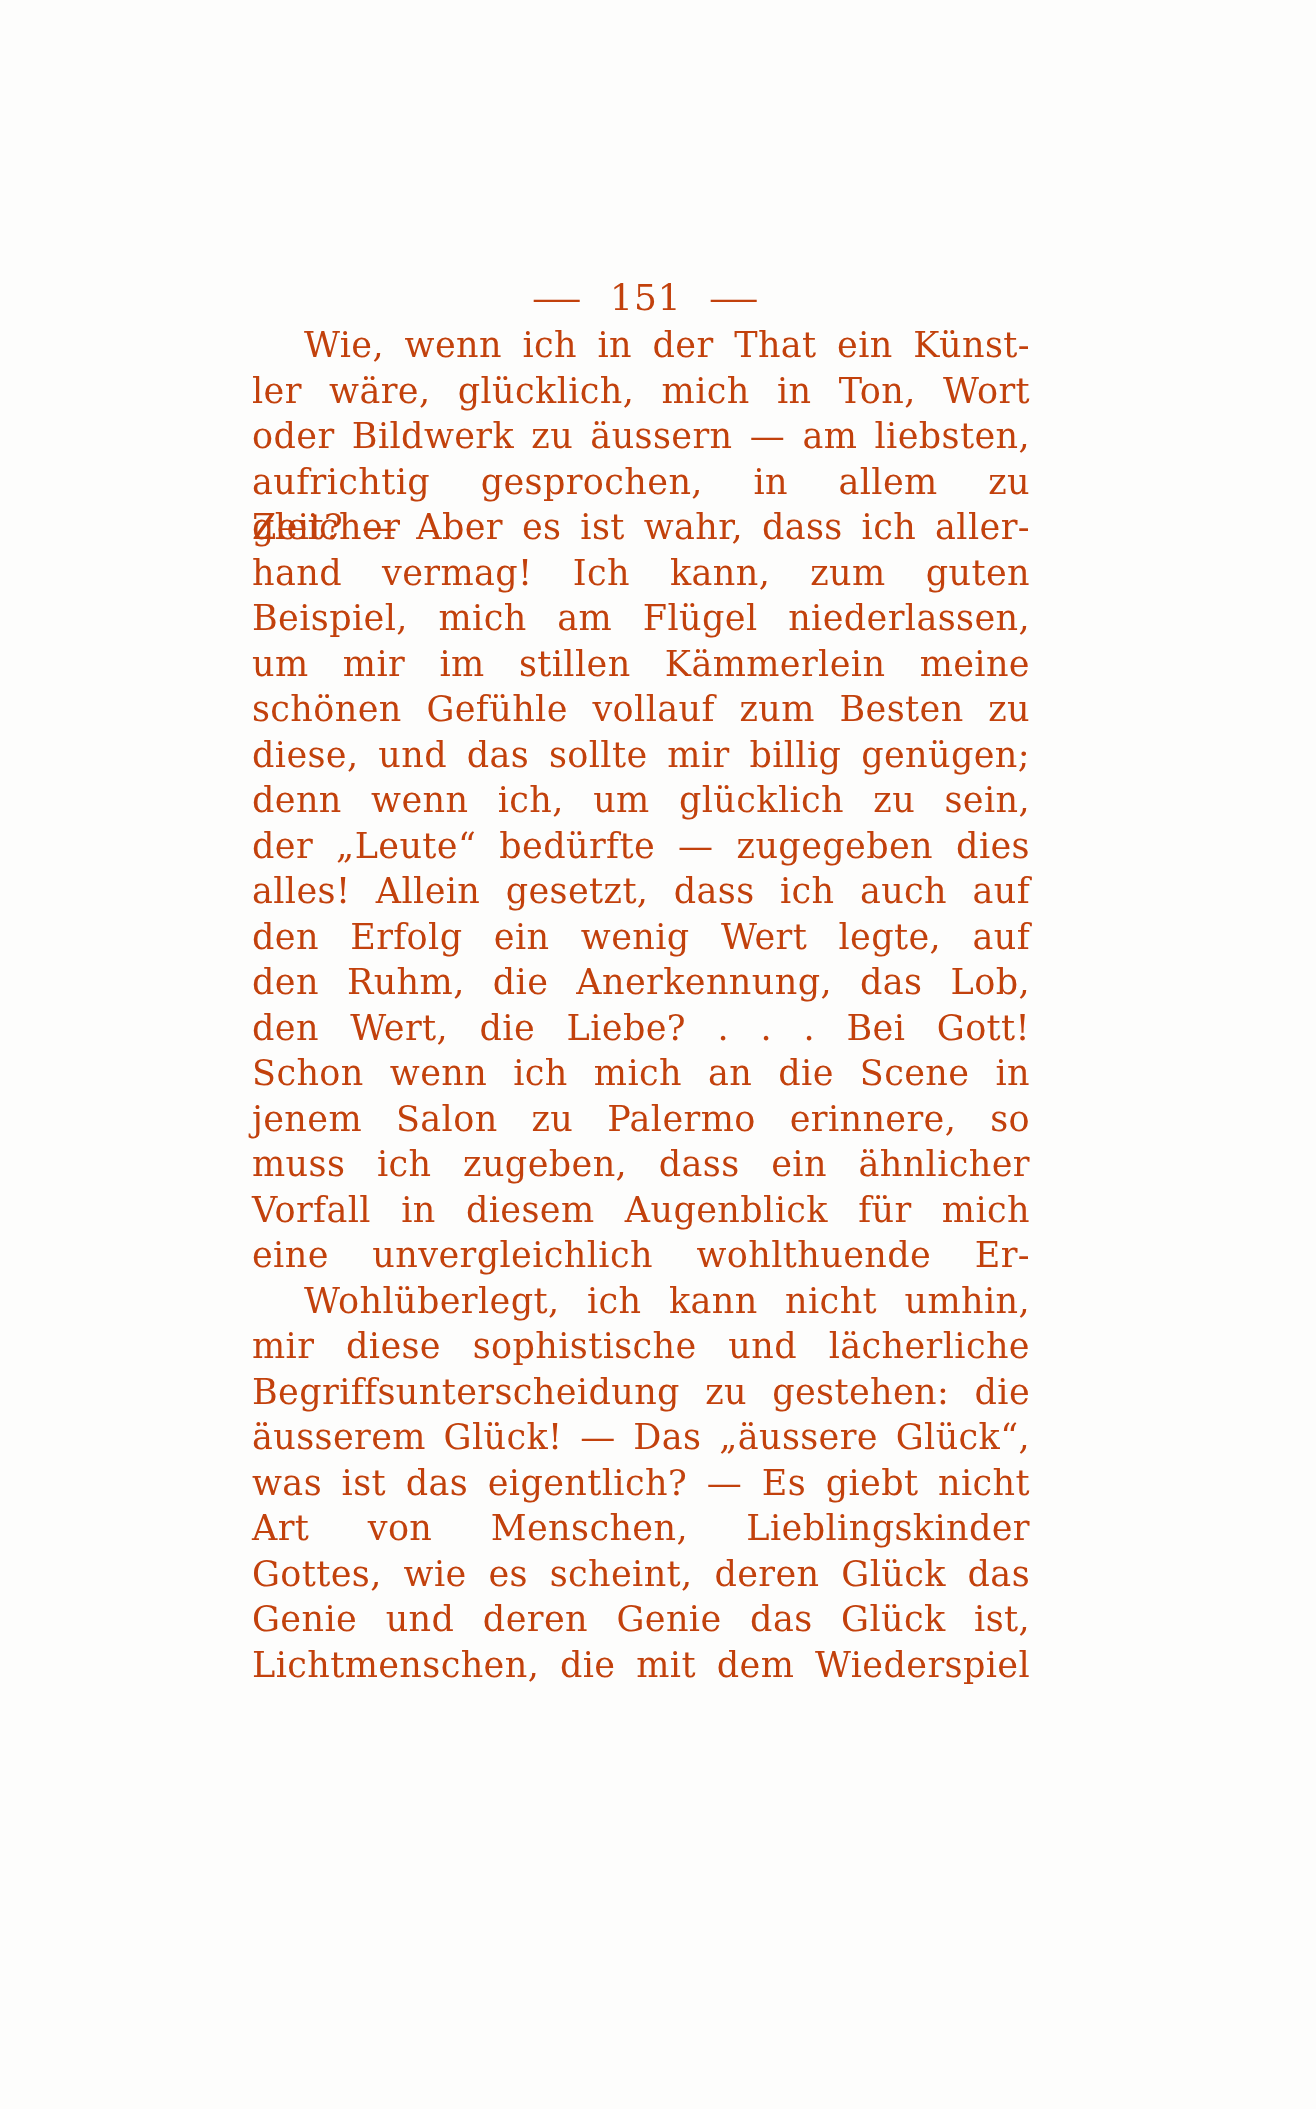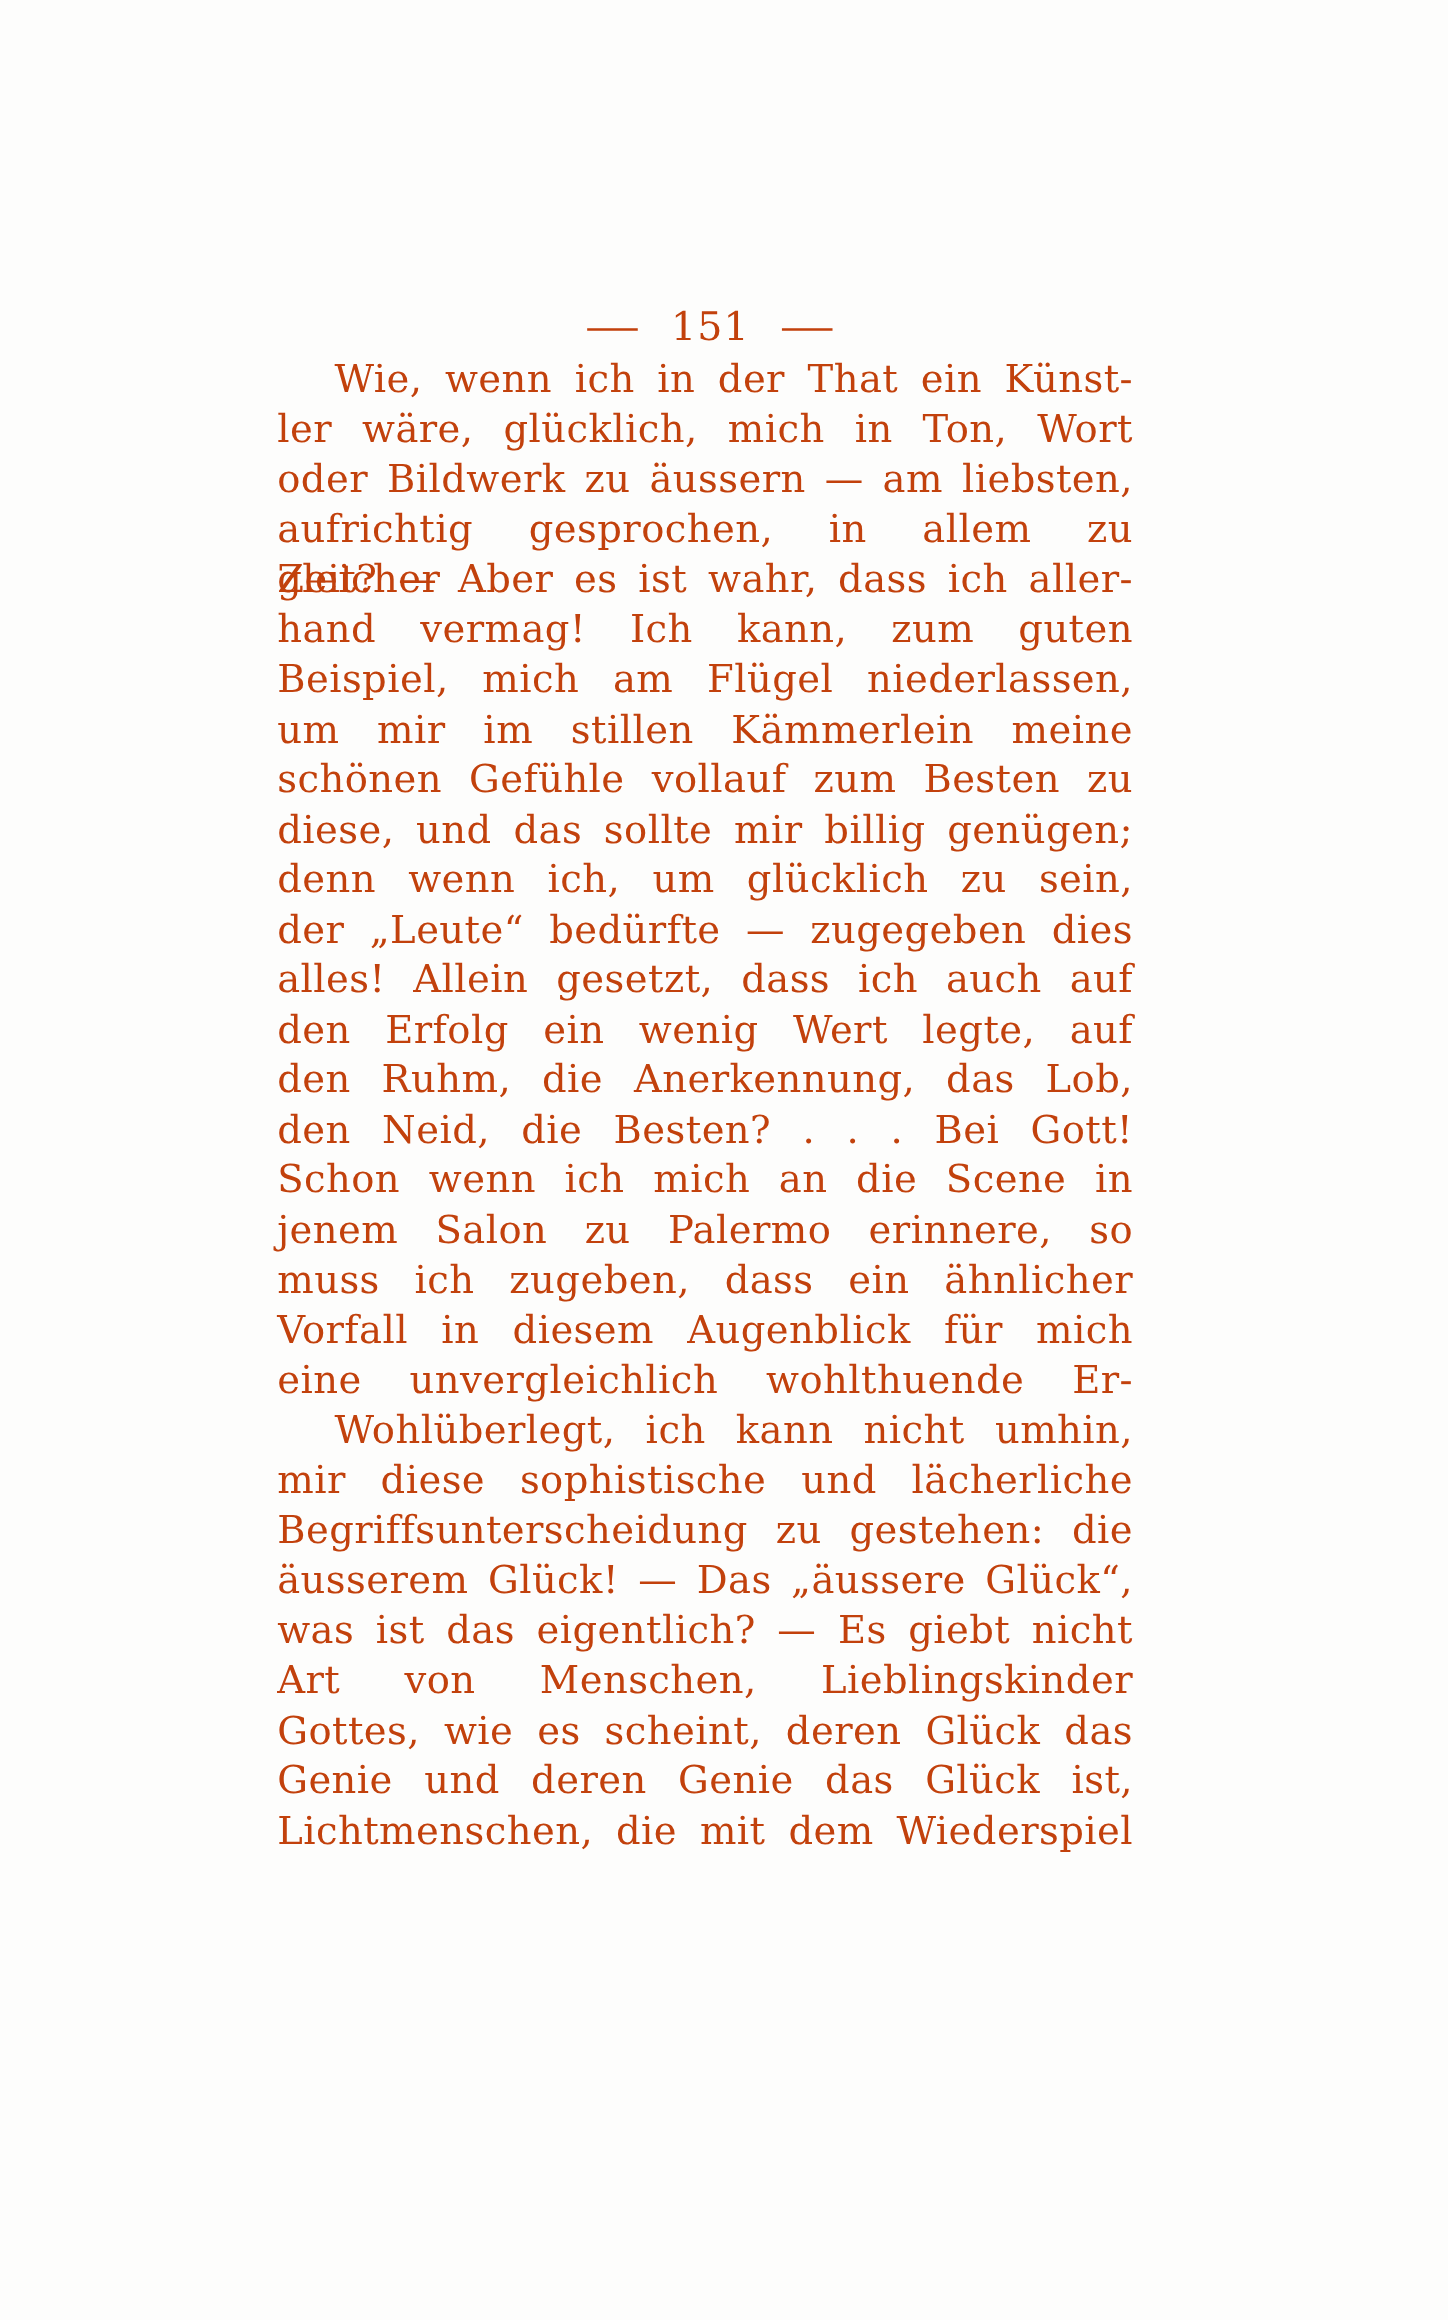--- a/index.html
+++ b/index.html
@@ -79,21 +79,21 @@
         <div class="line">hand vermag! Ich kann, zum guten</div>
         <div class="line">Beispiel, mich am Flügel niederlassen,</div>
         <div class="line">um mir im stillen Kämmerlein meine</div>
         <div class="line">schönen Gefühle vollauf zum Besten zu</div>
         <div class="line">diese, und das sollte mir billig genügen;</div>
         <div class="line">denn wenn ich, um glücklich zu sein,</div>
         <div class="line">der „Leute“ bedürfte — zugegeben dies</div>
         <div class="line">alles! Allein gesetzt, dass ich auch auf</div>
         <div class="line">den Erfolg ein wenig Wert legte, auf</div>
         <div class="line">den Ruhm, die Anerkennung, das Lob,</div>
-        <div class="line">den Neid, die Besten? . . . Bei Gott!</div>
+        <div class="line">den Wert, die Liebe? . . . Bei Gott!</div>
         <div class="line">Schon wenn ich mich an die Scene in</div>
         <div class="line">jenem Salon zu Palermo erinnere, so</div>
         <div class="line">muss ich zugeben, dass ein ähnlicher</div>
         <div class="line">Vorfall in diesem Augenblick für mich</div>
         <div class="line">eine unvergleichlich wohlthuende Er-</div>
       </div>
       <div class="paragraph">
         <div class="line indent">Wohlüberlegt, ich kann nicht umhin,</div>
         <div class="line">mir diese sophistische und lächerliche</div>
         <div class="line">Begriffsunterscheidung zu gestehen: die</div>

